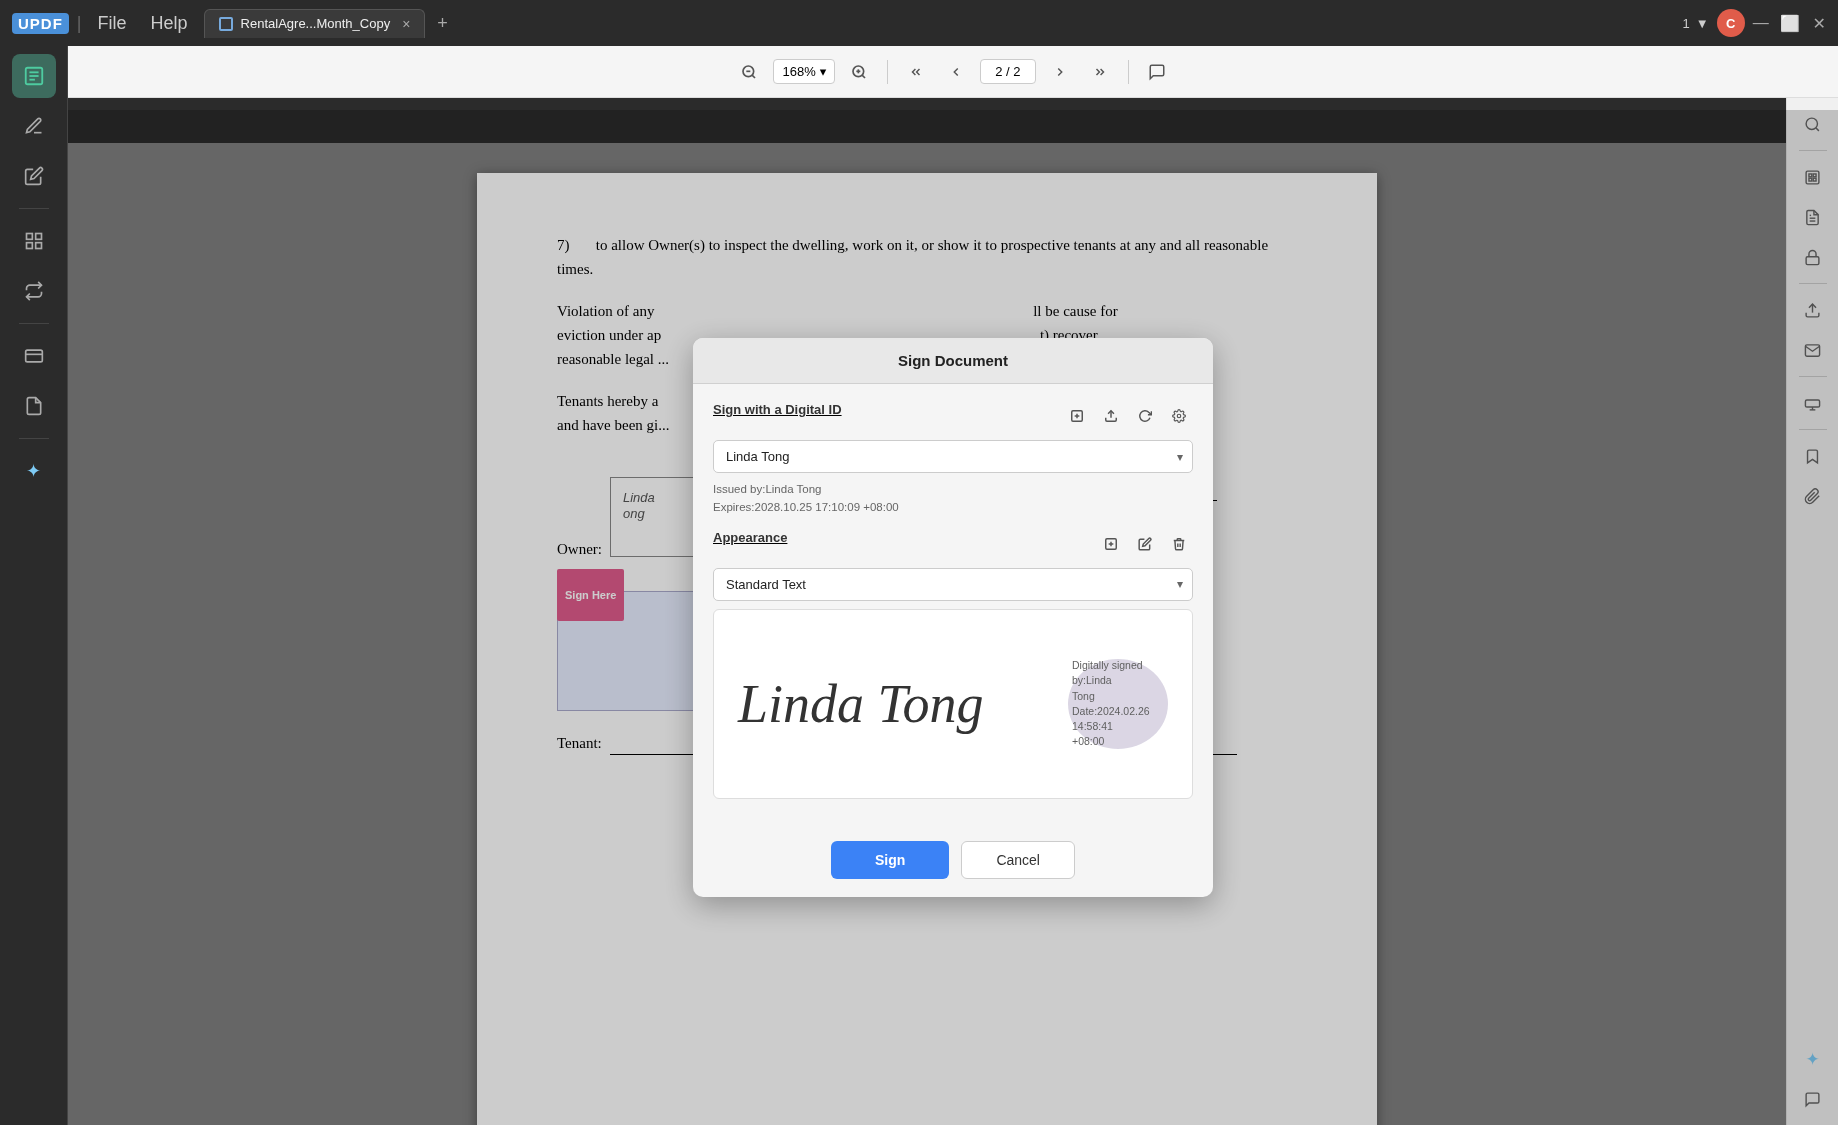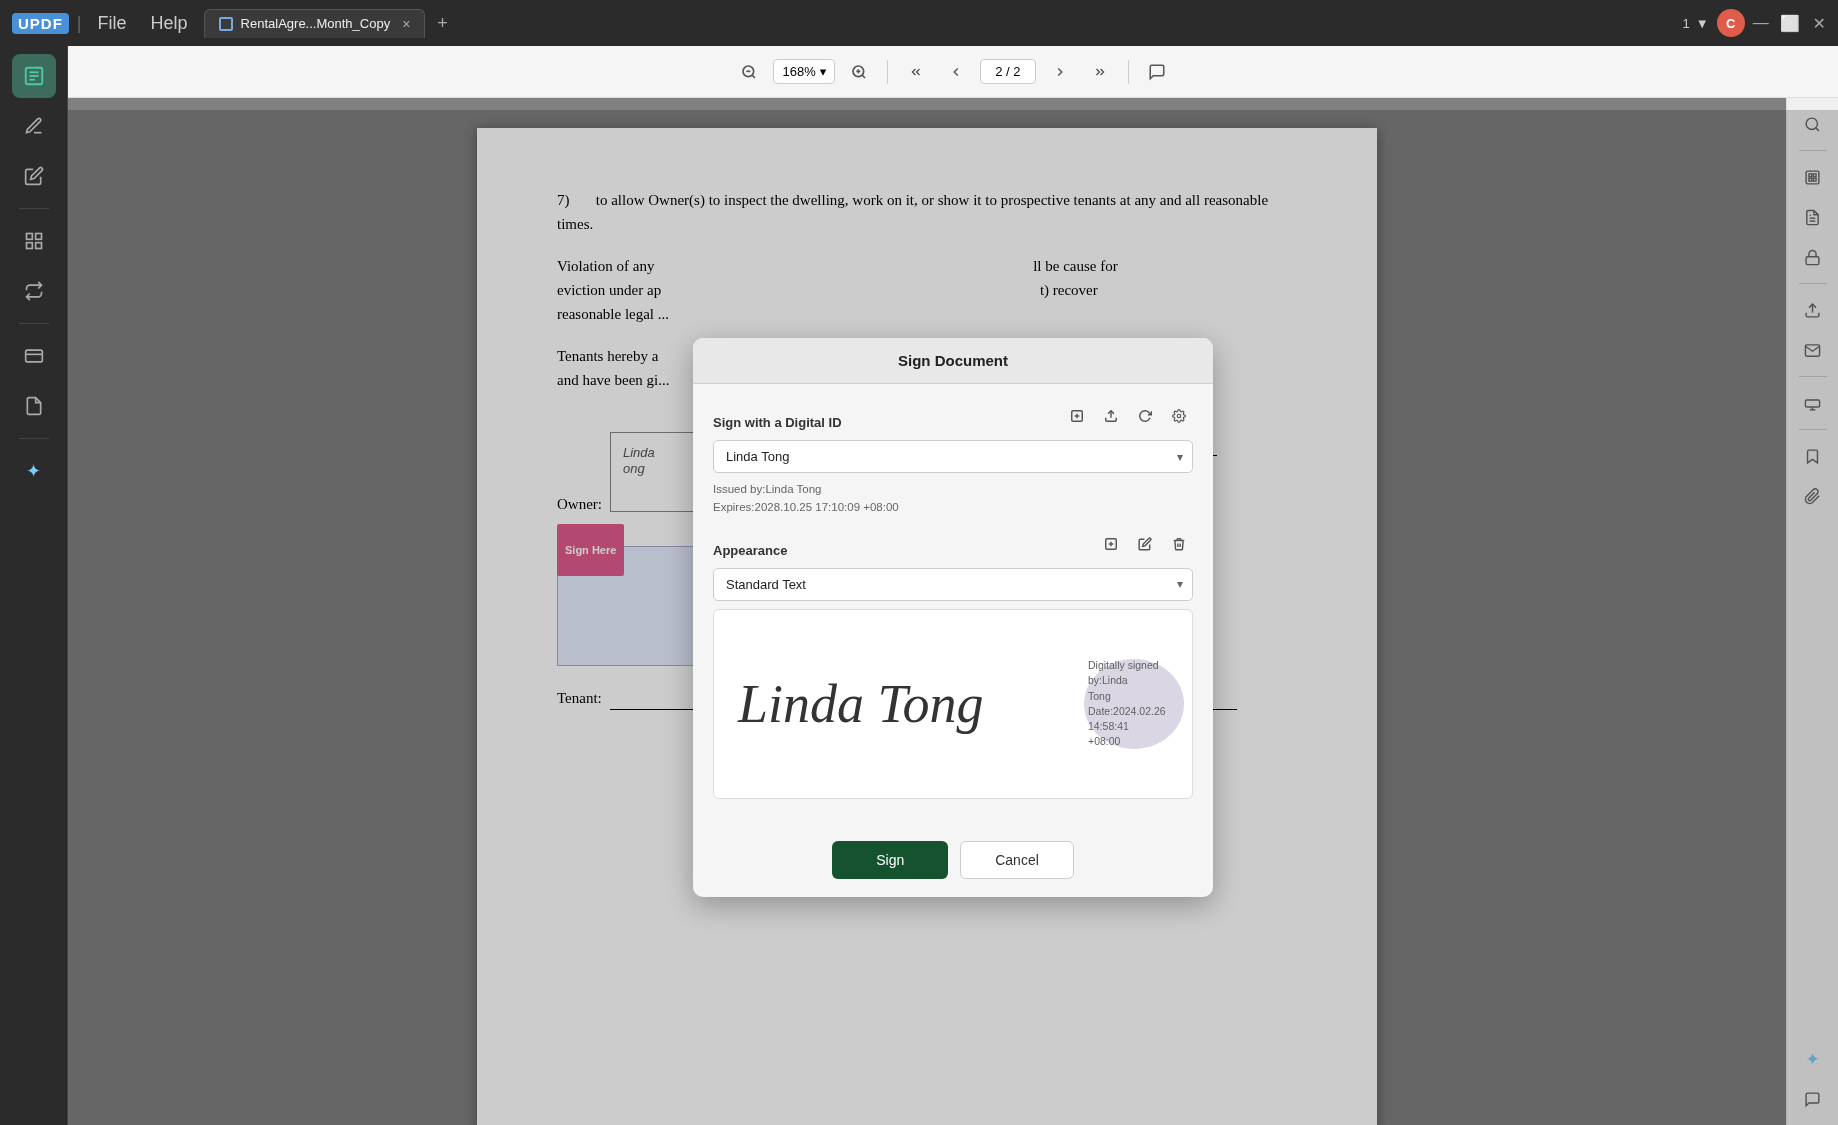--- a/index.html
+++ b/index.html
@@ -181,20 +181,21 @@
 
     
     .pdf-viewer {
       flex: 1;
       background: #808080;
       overflow: auto;
       display: flex;
       justify-content: center;
       padding: 30px;
       position: relative;
+      margin-top: 45px;
     }
     .pdf-page {
       background: white;
       width: 900px;
       min-height: 1000px;
       padding: 60px 80px;
       position: relative;
       box-shadow: 0 2px 12px rgba(0,0,0,0.4);
     }
     .pdf-text {
@@ -278,23 +279,24 @@
       font-size: 15px;
       font-weight: 600;
       color: #222;
       border-bottom: 1px solid #d0d0d0;
     }
     .dialog-body {
       padding: 18px 20px;
     }
     .dialog-section-header {
       display: flex;
-      align-items: flex-end;
+      align-items: flex-start;
       justify-content: space-between;
       margin-bottom: 10px;
+      text-decoration: underline;
     }
     .dialog-section-label {
       font-size: 13px;
       font-weight: 600;
       color: #333;
     }
     .dialog-icons-row {
       display: flex;
       gap: 6px;
     }
@@ -355,21 +357,21 @@
       margin-bottom: 16px;
     }
     .preview-name {
       font-size: 54px;
       color: #333;
       font-family: 'Georgia', serif;
       font-style: italic;
     }
     .preview-stamp {
       position: absolute;
-      right: 8px;
+      right: 24px;
       top: 50%;
       transform: translateY(-50%);
       background: #d5d0e0;
       border-radius: 50%;
       width: 100px;
       height: 90px;
       display: flex;
       align-items: center;
       justify-content: center;
       opacity: 0.85;
@@ -381,27 +383,27 @@
       line-height: 1.45;
       padding: 4px;
     }
     .dialog-footer {
       padding: 8px 20px 18px;
       display: flex;
       justify-content: center;
       gap: 12px;
     }
     .btn-sign {
-      background: #14532d;
+      background: #3b82f6;
       color: white;
       border: none;
       border-radius: 6px;
       padding: 10px 44px;
       font-size: 14px;
-      font-weight: 400;
+      font-weight: 700;
       cursor: pointer;
     }
     .btn-cancel {
       background: white;
       color: #333;
       border: 1px solid #ccc;
       border-radius: 6px;
       padding: 10px 34px;
       font-size: 14px;
       cursor: pointer;

